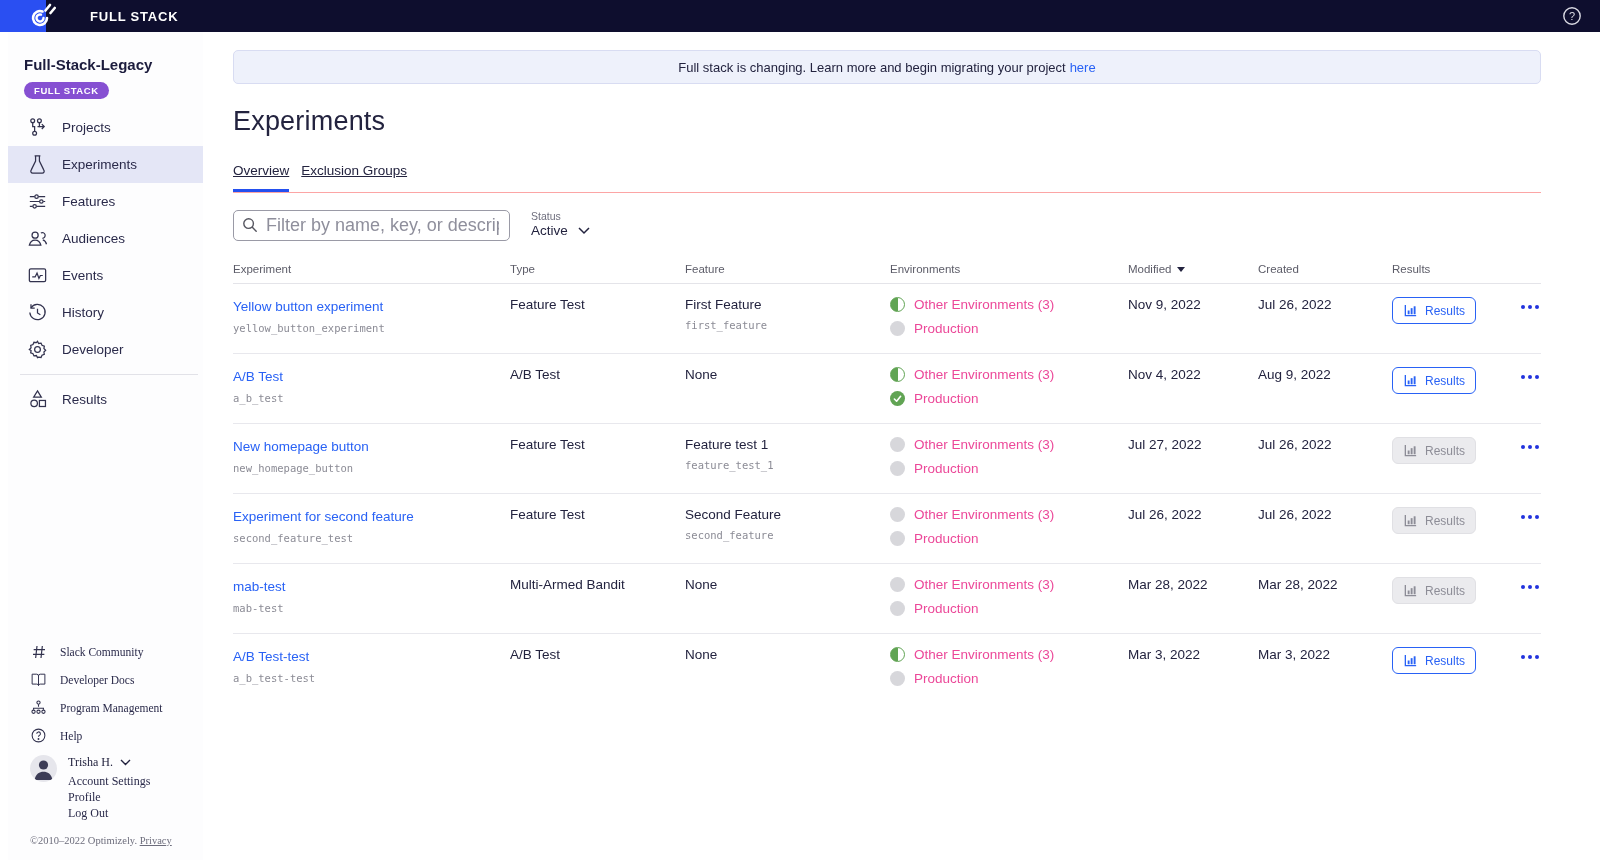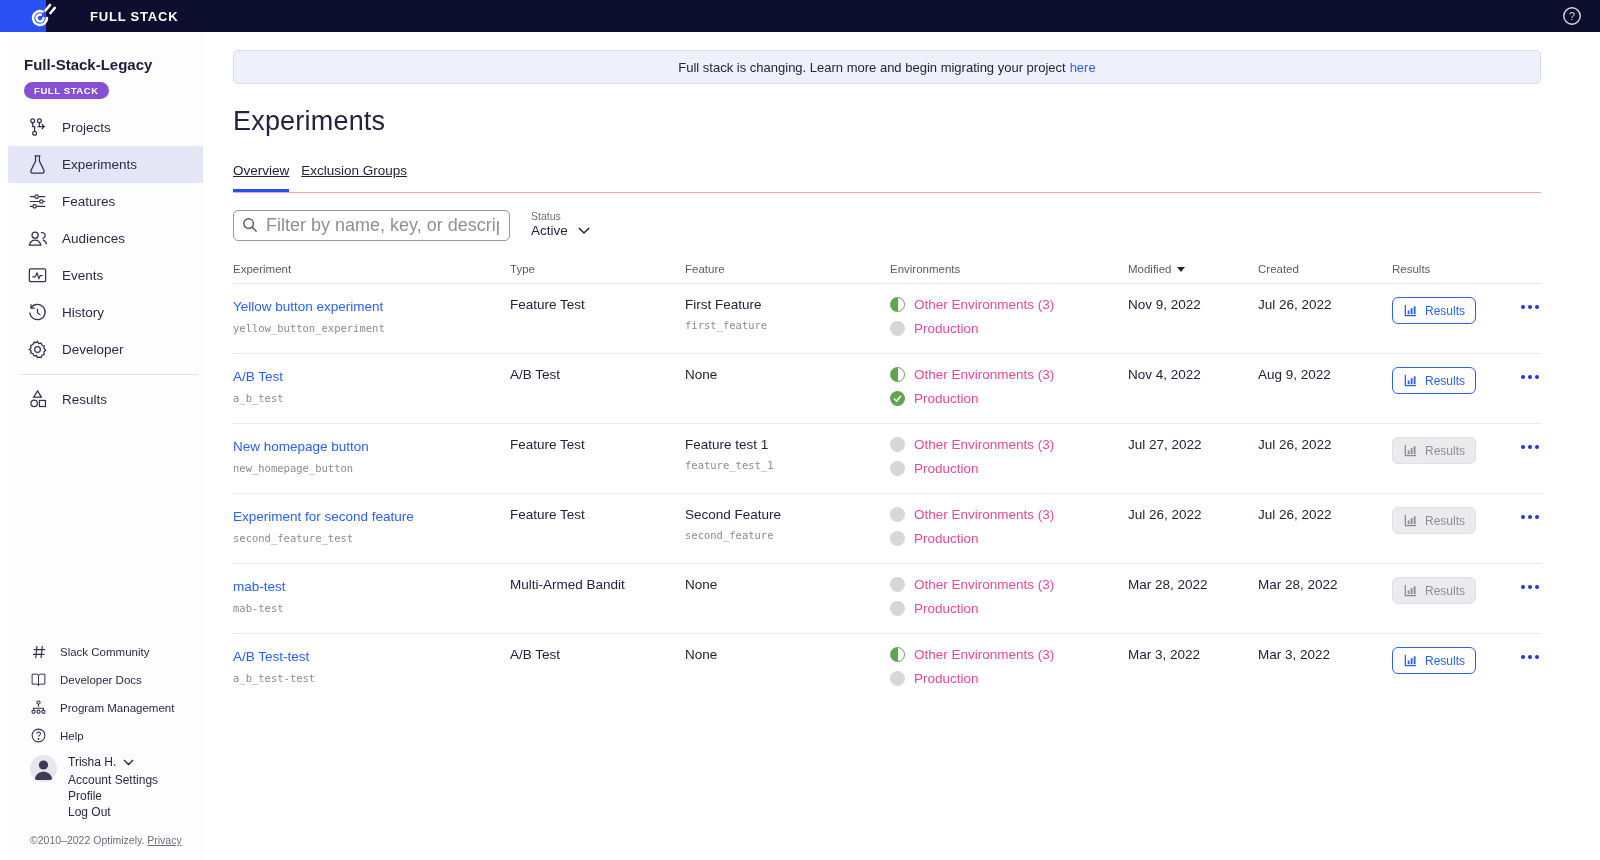--- a/index.html
+++ b/index.html
@@ -21,21 +21,21 @@
   .project-name { font-size:15px; font-weight:bold; color:#1c1c3d; padding:24px 16px 0 16px; }
   .project-badge { display:inline-block; margin:9px 0 10px 16px; background:#8650d2; color:#fff;
     font-size:9.5px; font-weight:bold; letter-spacing:.6px; padding:3px 10px; border-radius:9px; }
   .side-nav { display:flex; flex-direction:column; }
   .nav-item { display:flex; align-items:center; height:37px; padding-left:17px; cursor:pointer;
     font-size:13.5px; color:#2a2a4a; }
   .nav-item.active { background:#e4e6f6; }
   .nav-item .nicon { width:24px; height:24px; margin-right:13px; display:flex; align-items:center; justify-content:center; }
   .nav-divider { height:1px; background:#e2e2e8; margin:6px 12px 6px 12px; }
 
-  .side-bottom { margin-top:auto; padding-left:22px; padding-bottom:14px; }
+  .side-bottom { margin-top:auto; padding-left:22px; padding-bottom:14px;font-family:Liberation Serif, serif; }
   .foot-item { display:flex; align-items:center; margin-bottom:11px; cursor:pointer;
     font-size:11.5px; color:#2a2a4a; }
   .foot-item .ficon { width:17px; height:17px; margin-right:13px; display:flex; align-items:center; justify-content:center;
     font-size:13px; color:#32324e; }
   .user-block { display:flex; margin-top:4px; margin-bottom:14px; }
   .avatar { width:27px; height:27px; border-radius:50%; background:#e6e6ec; overflow:hidden;
     margin-right:11px; flex:0 0 auto; }
   .user-lines { display:flex; flex-direction:column; gap:3px; }
   .user-name-row { display:flex; align-items:center; font-size:12px; color:#23233f; cursor:pointer; }
   .user-name-row svg { margin-left:7px; }

